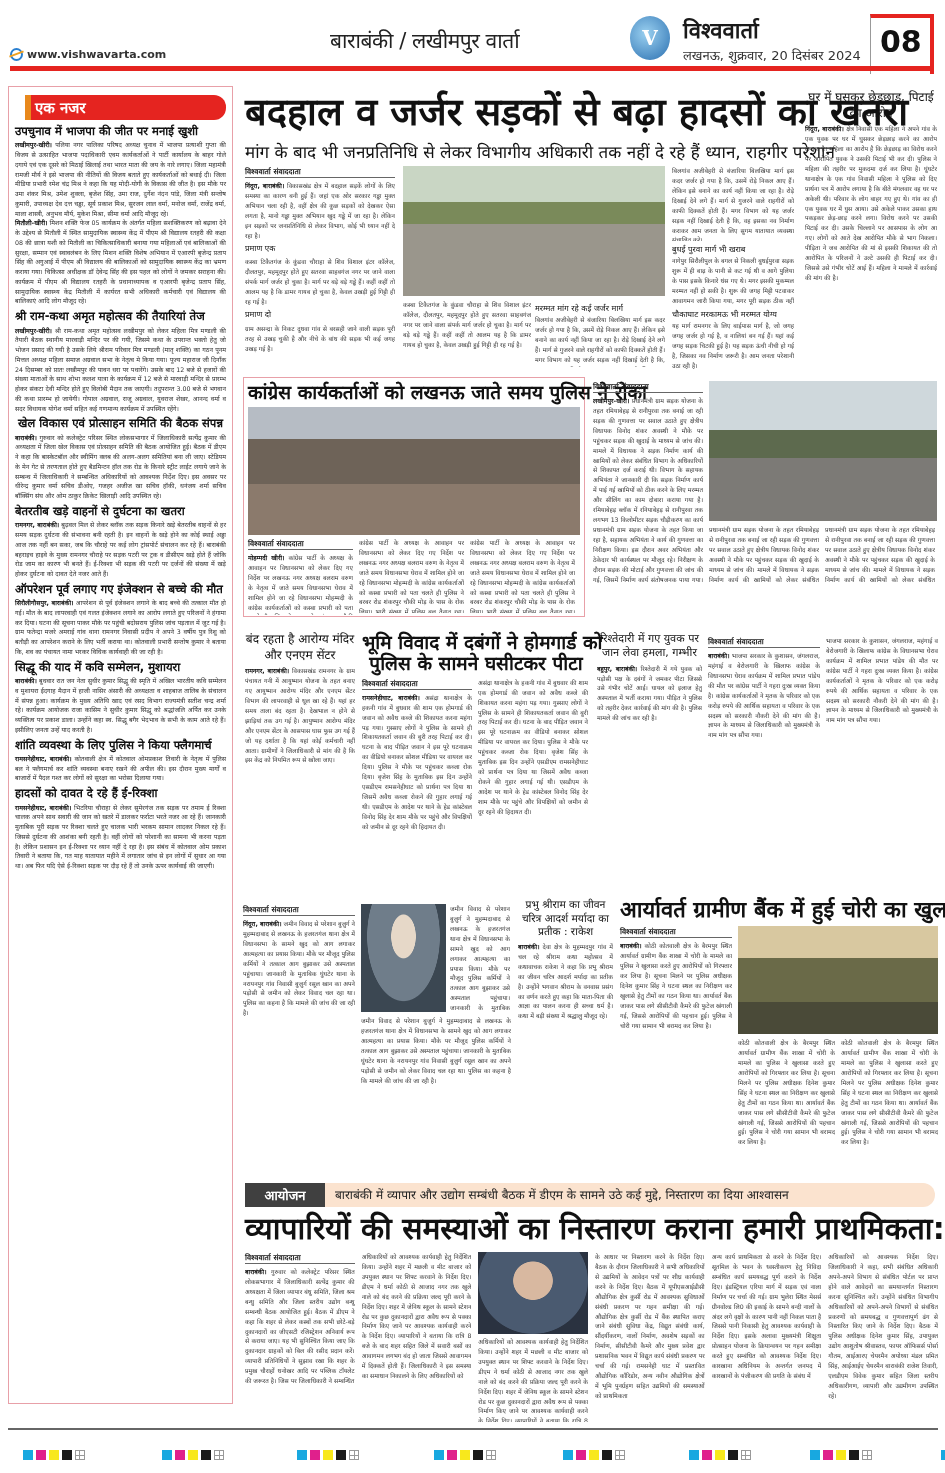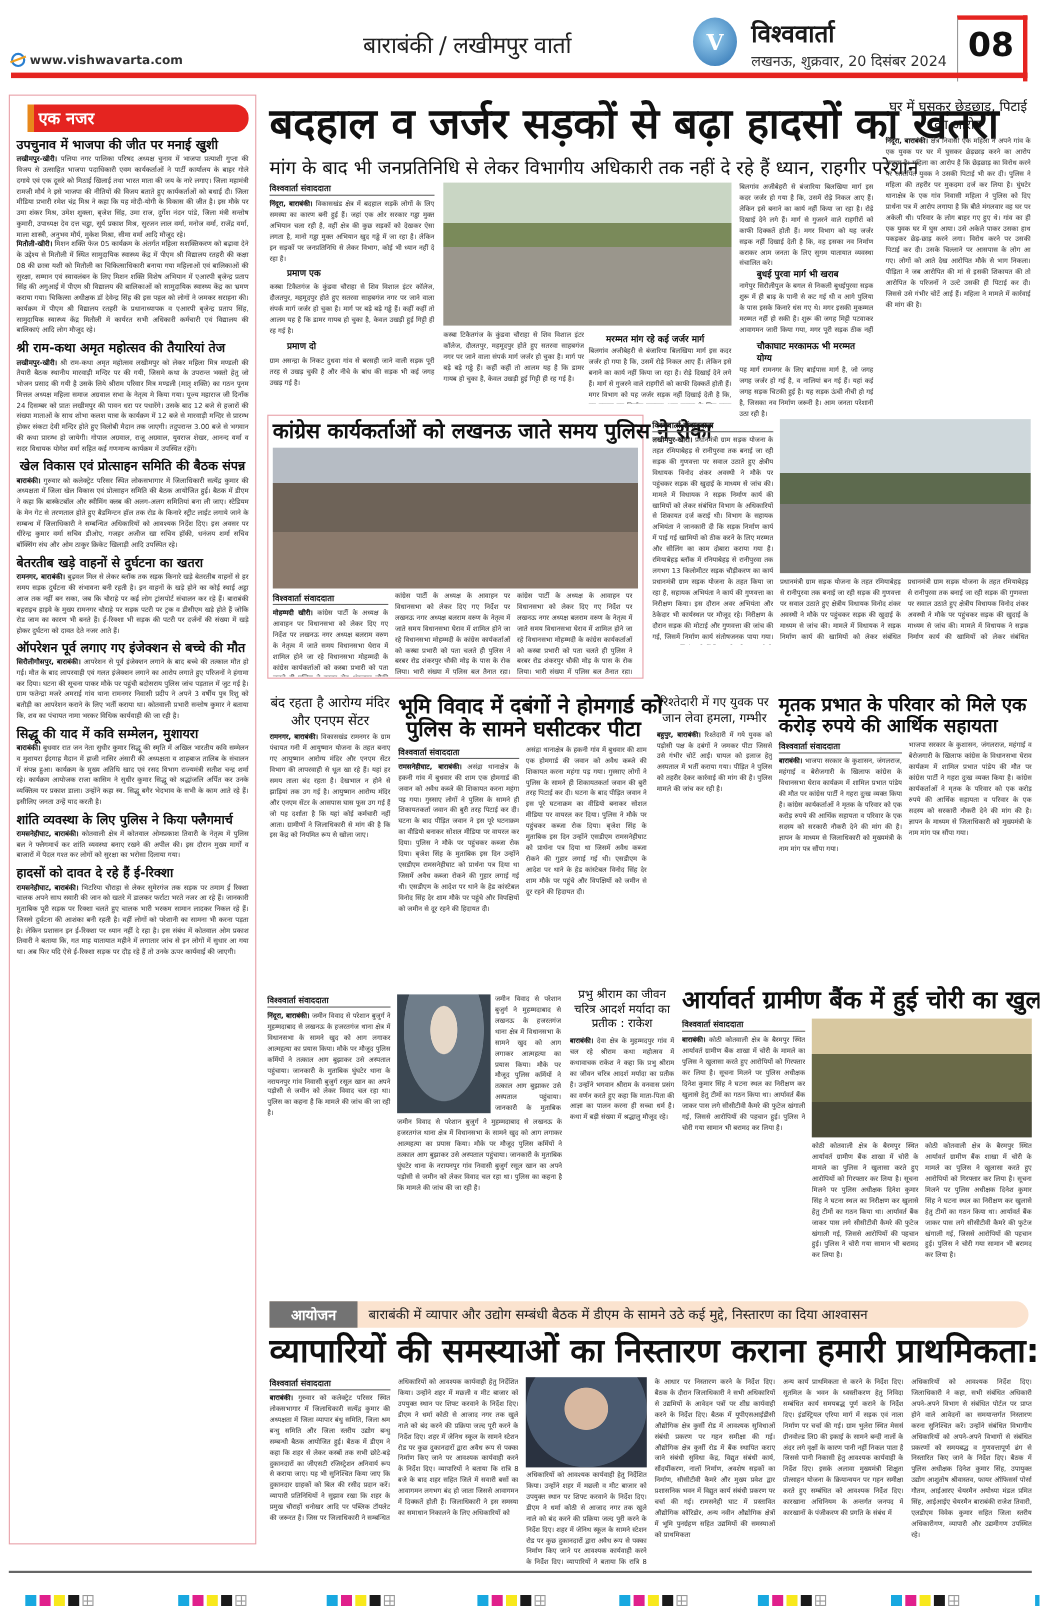--- a/index.html
+++ b/index.html
@@ -21,32 +21,32 @@
 .lh{font-size:11.5px;font-weight:bold;color:#111;margin:3px 0 2px;line-height:1.25}
 .lh.c{text-align:center}
 .lp{font-size:6.3px;line-height:1.55;color:#333;text-align:justify}
 .lp b{color:#111}
 .headline{font-weight:bold;color:#111;line-height:1.1;white-space:nowrap}
 .h1{left:245px;top:92px;font-size:38px}
 .h1sub{left:245px;top:140px;font-size:17px;color:#111;white-space:nowrap}
 .byline{font-size:7.5px;font-weight:bold;color:#222;border-bottom:1px solid #666;padding-bottom:1px;margin-bottom:3px}
 .col{font-size:6.2px;line-height:1.6;color:#333;text-align:justify;overflow:hidden}
 .col b{color:#111}
-.subh{font-size:8px;font-weight:bold;color:#111;margin:2px 16px}
+.subh{font-size:8px;font-weight:normal;color:#111;margin:2px 0}
 .photo{background:#999}
 .road{background:linear-gradient(180deg,#c9d6c4 0 28%,#7a8a5a 28% 45%,#9a968c 45% 100%)}
 .crowd{background:linear-gradient(180deg,#b6bcc4 0 25%,#6e6358 25% 60%,#8b7a6c 60% 100%)}
 .site2{background:linear-gradient(180deg,#cfd8dc 0 35%,#5d6a4e 35% 55%,#7c7a76 55% 100%)}
 .man{background:radial-gradient(ellipse at 50% 30%,#e6d8c8 0 20%,#6f7d8a 21% 60%,#3b4752 61%)}
 .police{background:linear-gradient(180deg,#d8c8a0 0 30%,#6a6a48 30% 70%,#4a4a38 70%)}
 .dm{background:radial-gradient(ellipse at 50% 35%,#d8b8a0 0 25%,#4a5a70 26% 70%,#2a3240 71%)}
 .box{border:1px solid #e8a0a8}
 .sh{font-size:12px;color:#111;text-align:center;line-height:1.3}
 .aayojan{left:245px;top:1183px;width:690px;height:24px;background:#fbe3cf;border-radius:0 12px 12px 0}
-.aayojan-tag{left:245px;top:1183px;width:80px;height:24px;background:#737373;color:#fff;font-size:13px;font-weight:bold;display:flex;align-items:center;justify-content:center}
+.aayojan-tag{left:245px;top:1183px;width:80px;height:24px;background:#404040;color:#fff;font-size:13px;font-weight:bold;display:flex;align-items:center;justify-content:center}
 .aayojan-text{left:335px;top:1186px;font-size:12px;color:#222}
 .colorbar{top:1450px;display:flex;gap:3px}
 .cb{width:10px;height:10px}
 .grid{width:10px;height:10px;border:1px solid #999;background:linear-gradient(#999,#999) center/1px 100% no-repeat,linear-gradient(#999,#999) center/100% 1px no-repeat}
 .bottomline{left:8px;top:1428px;width:930px;height:2px;background:#666}
 </style>
 </head>
 <body>
 
 <div class="abs header">
@@ -178,21 +178,20 @@
     <div class="col" style="width:110px;height:195px">असंद्रा थानाक्षेत्र के हकनी गांव में बुधवार की शाम एक होमगार्ड की जवान को अवैध कब्जे की शिकायत करना महंगा पड़ गया। गुस्साए लोगों ने पुलिस के सामने ही शिकायतकर्ता जवान की बुरी तरह पिटाई कर दी। घटना के बाद पीड़ित जवान ने इस पूरे घटनाक्रम का वीडियो बनाकर सोशल मीडिया पर वायरल कर दिया। पुलिस ने मौके पर पहुंचकर कब्जा रोक दिया। बृजेश सिंह के मुताबिक इस दिन उन्होंने एसडीएम रामसनेहीघाट को प्रार्थना पत्र दिया था जिसमें अवैध कब्जा रोकने की गुहार लगाई गई थी। एसडीएम के आदेश पर थाने के हेड कांस्टेबल विनोद सिंह देर शाम मौके पर पहुंचे और विपक्षियों को जमीन से दूर रहने की हिदायत दी।</div>
   </div>
 </div>
 
 <div class="abs" style="left:597px;top:632px;width:105px;height:255px">
   <div class="sh" style="font-size:11px">रिश्तेदारी में गए युवक पर जान लेवा हमला, गम्भीर</div>
   <div class="col" style="height:220px;margin-top:3px"><b>बहुपुर, बाराबंकी।</b> <span>रिश्तेदारी में गये युवक को पड़ोसी पक्ष के दबंगों ने जमकर पीटा जिससे उसे गंभीर चोटें आईं। घायल को इलाज हेतु अस्पताल में भर्ती कराया गया। पीड़ित ने पुलिस को तहरीर देकर कार्रवाई की मांग की है। पुलिस मामले की जांच कर रही है।</span></div>
 </div>
 
 <div class="abs" style="left:708px;top:632px;width:230px;height:255px">
-  <div class="headline" style="font-size:17px;white-space:normal">मृतक प्रभात के परिवार को मिले एक करोड़ रुपये की आर्थिक सहायता</div>
   <div style="display:flex;gap:6px;margin-top:4px">
     <div style="width:112px">
       <div class="byline">विश्ववार्ता संवाददाता</div>
       <div class="col" style="height:190px"><b>बाराबंकी।</b> <span>भाजपा सरकार के कुशासन, जंगलराज, महंगाई व बेरोजगारी के खिलाफ कांग्रेस के विधानसभा घेराव कार्यक्रम में शामिल प्रभात पांडेय की मौत पर कांग्रेस पार्टी ने गहरा दुःख व्यक्त किया है। कांग्रेस कार्यकर्ताओं ने मृतक के परिवार को एक करोड़ रुपये की आर्थिक सहायता व परिवार के एक सदस्य को सरकारी नौकरी देने की मांग की है। ज्ञापन के माध्यम से जिलाधिकारी को मुख्यमंत्री के नाम मांग पत्र सौंपा गया।</span></div>
     </div>
     <div class="col" style="width:112px;height:205px">भाजपा सरकार के कुशासन, जंगलराज, महंगाई व बेरोजगारी के खिलाफ कांग्रेस के विधानसभा घेराव कार्यक्रम में शामिल प्रभात पांडेय की मौत पर कांग्रेस पार्टी ने गहरा दुःख व्यक्त किया है। कांग्रेस कार्यकर्ताओं ने मृतक के परिवार को एक करोड़ रुपये की आर्थिक सहायता व परिवार के एक सदस्य को सरकारी नौकरी देने की मांग की है। ज्ञापन के माध्यम से जिलाधिकारी को मुख्यमंत्री के नाम मांग पत्र सौंपा गया।</div>
   </div>
 </div>
 
 <div class="abs" style="left:243px;top:898px;width:270px;height:275px">

